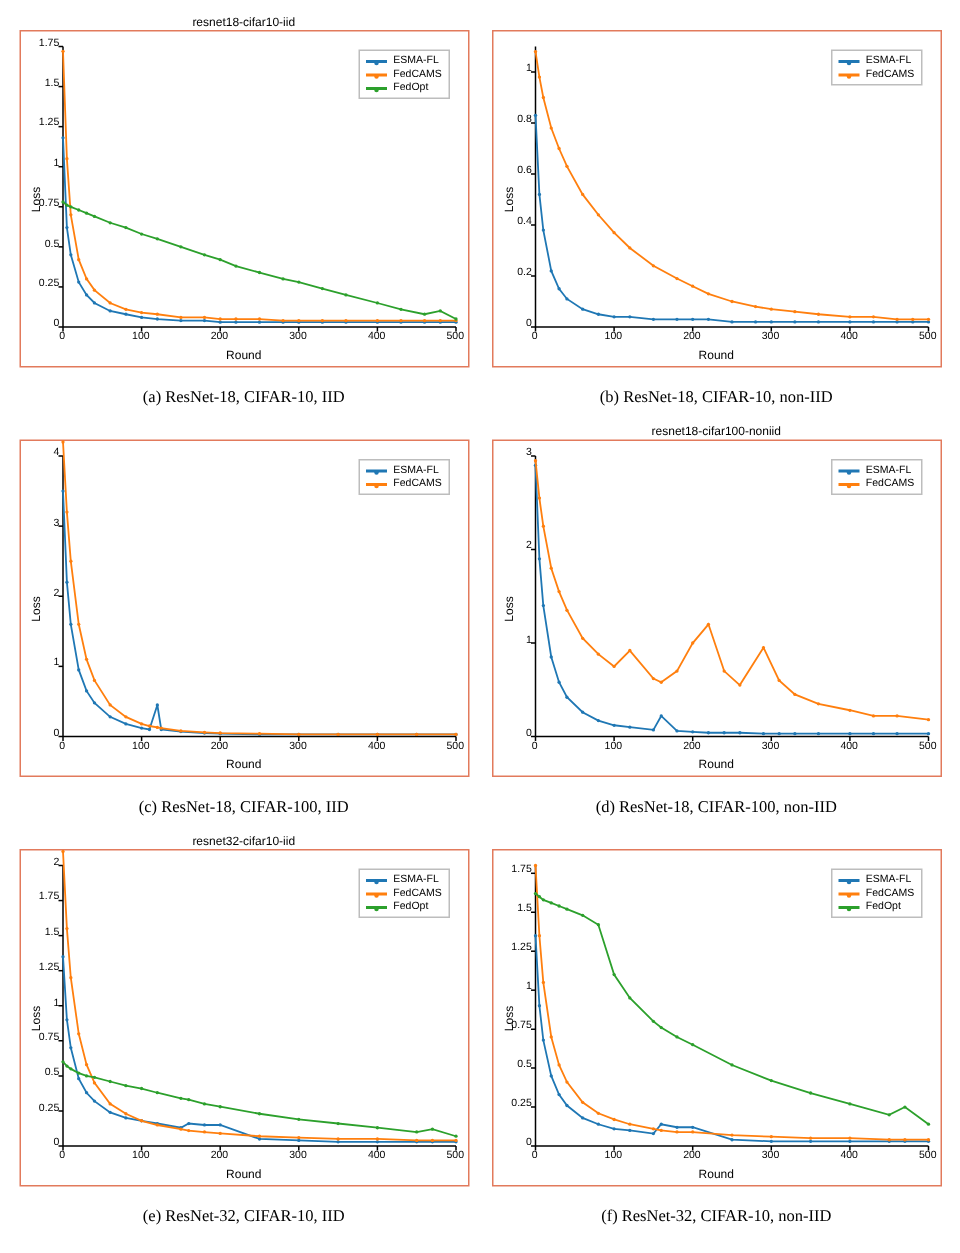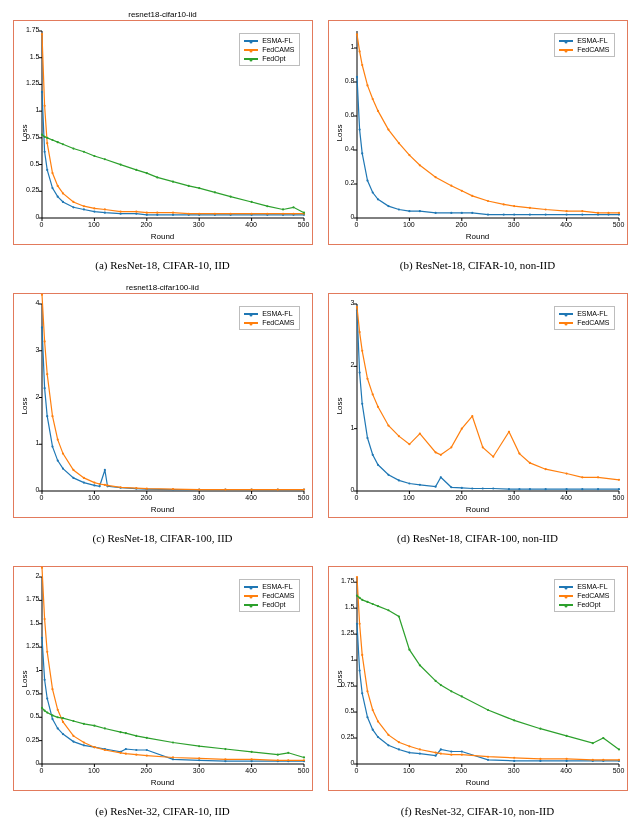--- a/index.html
+++ b/index.html
@@ -373,21 +373,20 @@
               <span class="legend-swatch" style="color: rgb(255, 127, 14);"></span>
               <span>FedCAMS</span>
             </div>
           </div>
         </div>
       </div>
       <div class="sub-caption">(b) ResNet-18, CIFAR-10, non-IID</div>
     </div>
     <div class="cell">
       <div style="position: relative; margin-top: 12px;">
-        <div class="plot-title">resnet18-cifar100-iid</div>
         <div class="plot">
           <div class="axes">
             <svg width="262" height="187">
               <line class="axis-line" x1="0" y1="187" x2="262" y2="187"></line>
               <line class="axis-line" x1="0" y1="0" x2="0" y2="187"></line>
               <line class="tickmark" x1="0" y1="187" x2="0" y2="190"></line>
               <line class="tickmark" x1="52.400000000000006" y1="187" x2="52.400000000000006" y2="190"></line>
               <line class="tickmark" x1="104.80000000000001" y1="187" x2="104.80000000000001" y2="190"></line>
               <line class="tickmark" x1="157.2" y1="187" x2="157.2" y2="190"></line>
               <line class="tickmark" x1="209.60000000000002" y1="187" x2="209.60000000000002" y2="190"></line>
@@ -465,20 +464,21 @@
               <span class="legend-swatch" style="color: rgb(255, 127, 14);"></span>
               <span>FedCAMS</span>
             </div>
           </div>
         </div>
       </div>
       <div class="sub-caption">(c) ResNet-18, CIFAR-100, IID</div>
     </div>
     <div class="cell">
       <div style="position: relative; margin-top: 12px;">
+        <div class="plot-title">resnet18-cifar100-noniid</div>
         <div class="plot">
           <div class="axes">
             <svg width="262" height="187">
               <line class="axis-line" x1="0" y1="187" x2="262" y2="187"></line>
               <line class="axis-line" x1="0" y1="0" x2="0" y2="187"></line>
               <line class="tickmark" x1="0" y1="187" x2="0" y2="190"></line>
               <line class="tickmark" x1="52.400000000000006" y1="187" x2="52.400000000000006" y2="190"></line>
               <line class="tickmark" x1="104.80000000000001" y1="187" x2="104.80000000000001" y2="190"></line>
               <line class="tickmark" x1="157.2" y1="187" x2="157.2" y2="190"></line>
               <line class="tickmark" x1="209.60000000000002" y1="187" x2="209.60000000000002" y2="190"></line>
@@ -562,20 +562,21 @@
               <span class="legend-swatch" style="color: rgb(255, 127, 14);"></span>
               <span>FedCAMS</span>
             </div>
           </div>
         </div>
       </div>
       <div class="sub-caption">(d) ResNet-18, CIFAR-100, non-IID</div>
     </div>
     <div class="cell">
       <div style="position: relative; margin-top: 12px;">
+        <div class="plot-title">resnet32-cifar10-iid</div>
         <div class="plot">
           <div class="axes">
             <svg width="262" height="187">
               <line class="axis-line" x1="0" y1="187" x2="262" y2="187"></line>
               <line class="axis-line" x1="0" y1="0" x2="0" y2="187"></line>
               <line class="tickmark" x1="0" y1="187" x2="0" y2="190"></line>
               <line class="tickmark" x1="52.400000000000006" y1="187" x2="52.400000000000006" y2="190"></line>
               <line class="tickmark" x1="104.80000000000001" y1="187" x2="104.80000000000001" y2="190"></line>
               <line class="tickmark" x1="157.2" y1="187" x2="157.2" y2="190"></line>
               <line class="tickmark" x1="209.60000000000002" y1="187" x2="209.60000000000002" y2="190"></line>

